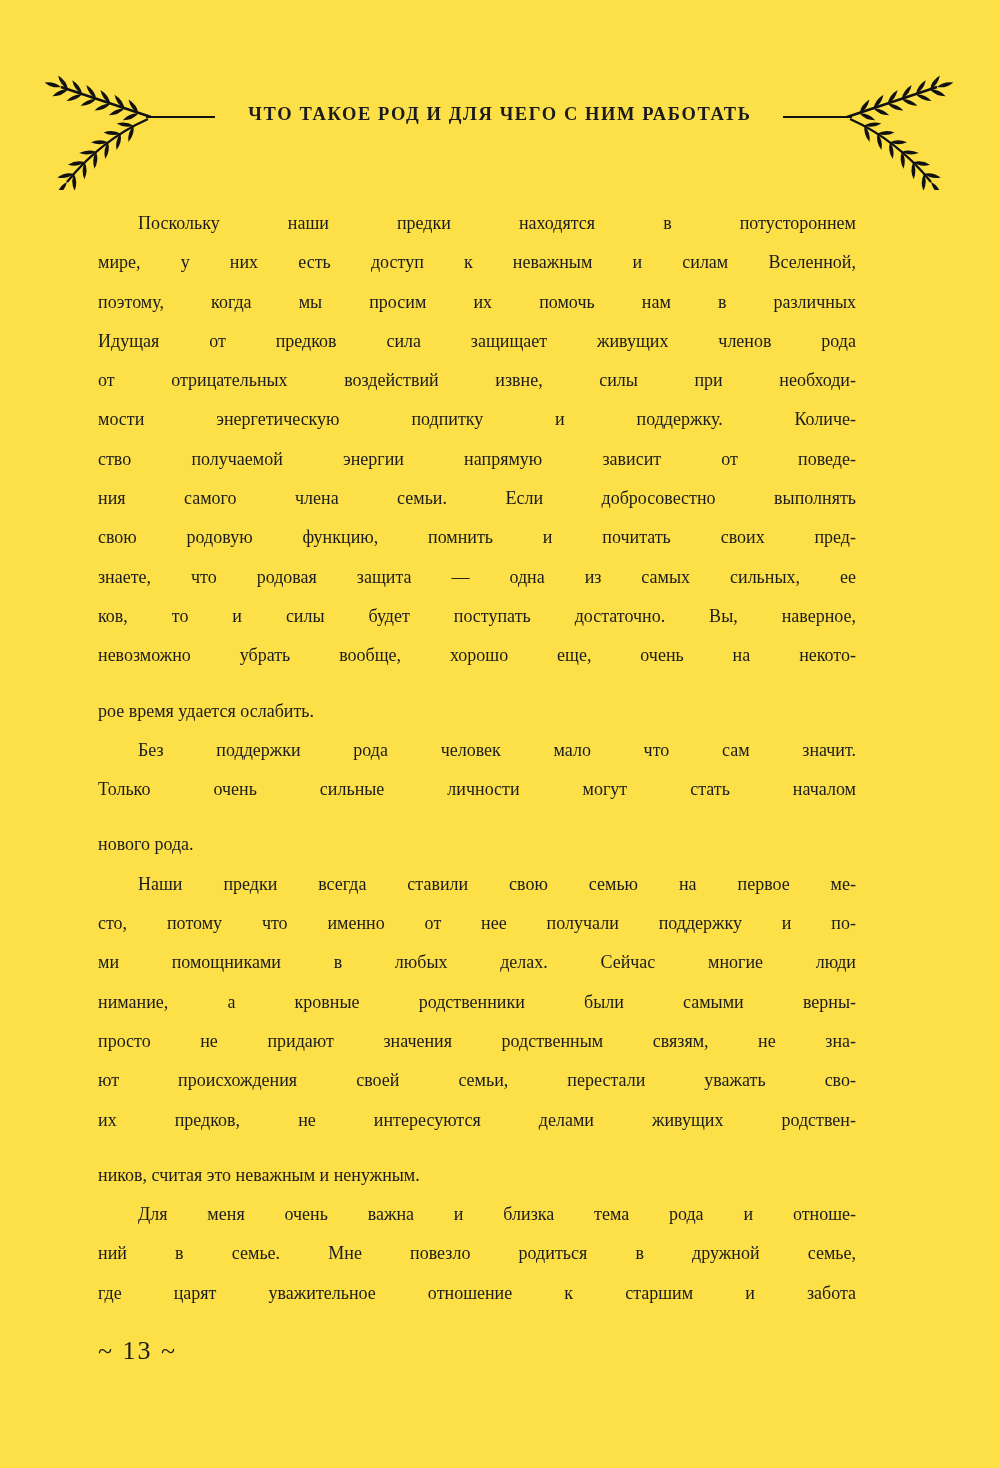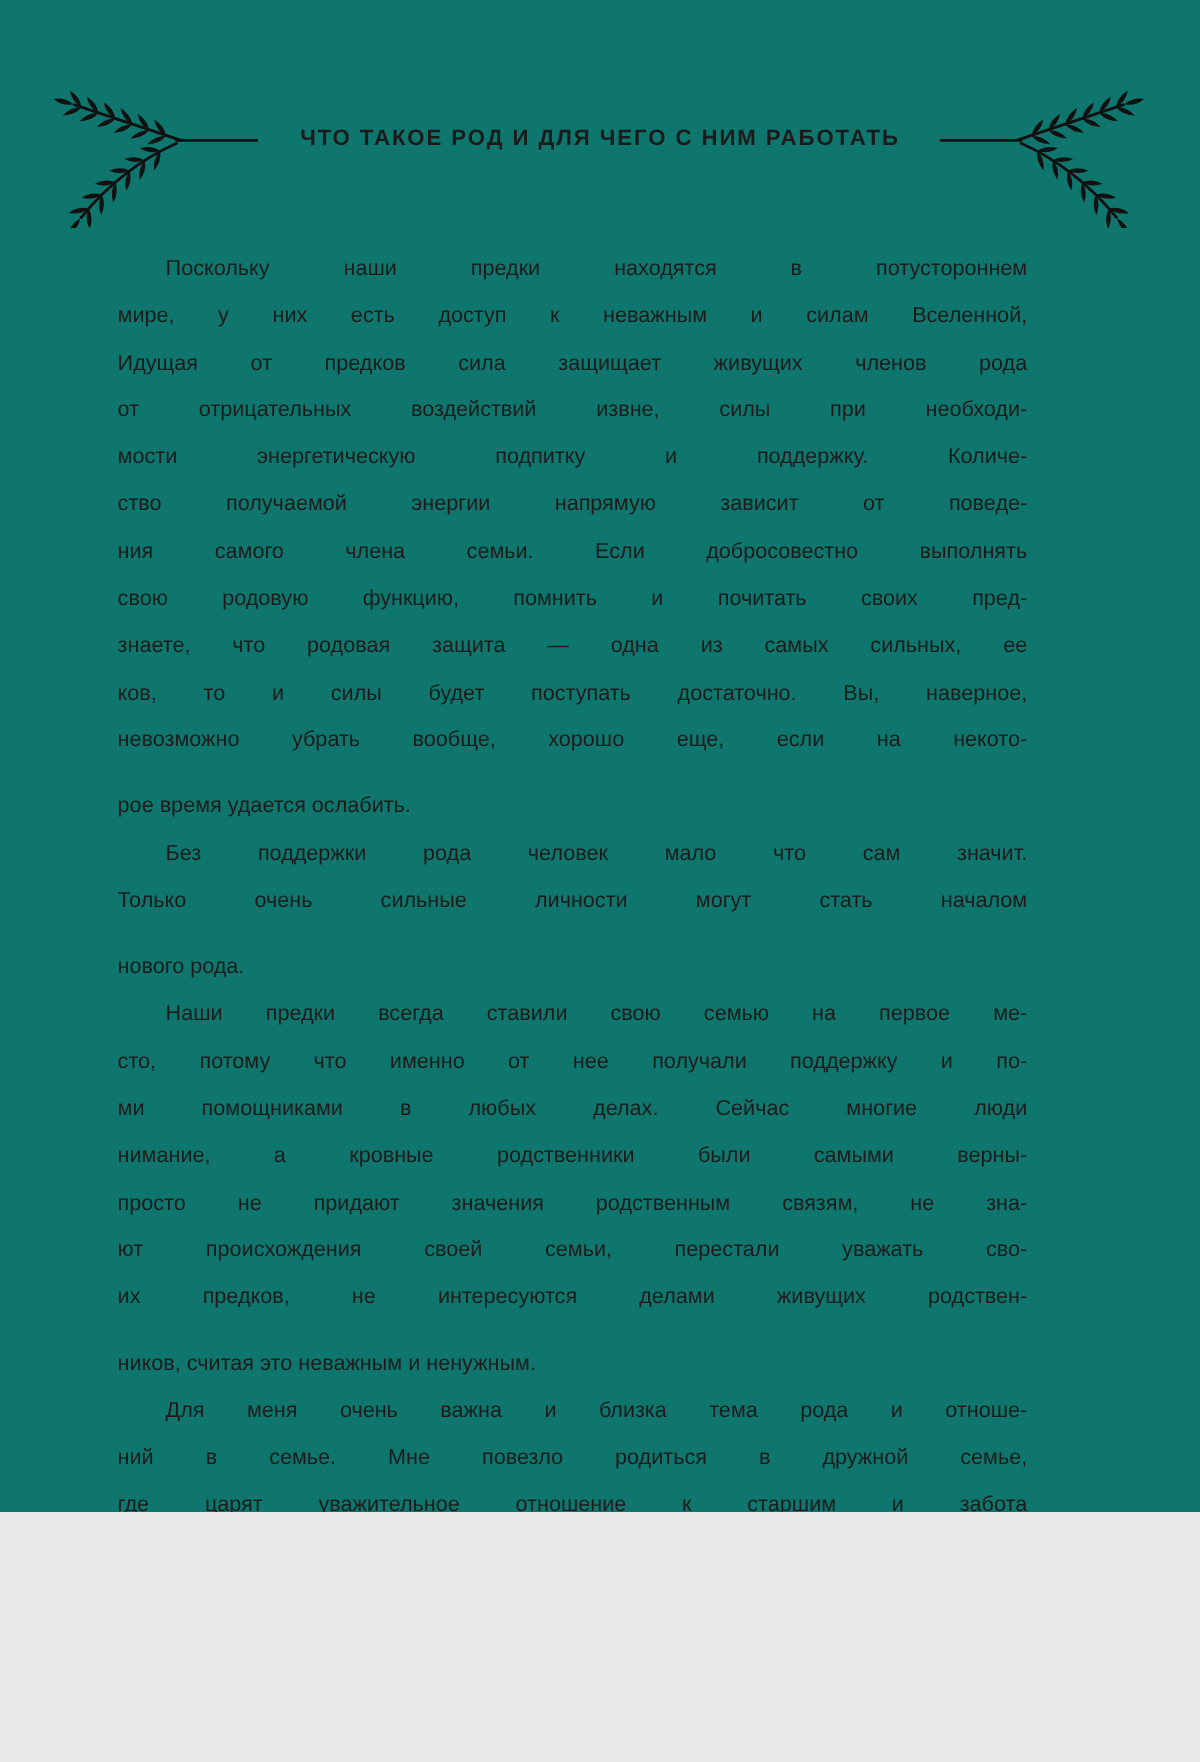--- a/index.html
+++ b/index.html
@@ -1,21 +1,21 @@
 <!DOCTYPE html>
 <html><head>
 <meta charset="utf-8">
 <style>
   html,body{margin:0;padding:0;background:#e9e9e9;}
   .page{
     position:relative;
-    width:1000px;height:1260px;
-    background:#0f766e;
+    width:1000px;height:1468px;
+    background:#fde047;
     margin:0 auto;
-    font-family:Liberation Sans, sans-serif;
+    font-family:Liberation Serif, serif;
     color:#1a1a1a;
     overflow:hidden;
   }
   
   .chapter-header{position:absolute;top:0;left:0;width:1000px;height:180px;}
   .orn{position:absolute;top:74px;width:172px;height:116px;}
   .orn-left{left:43px;}
   .orn-right{left:783px;transform:scaleX(-1);}
   .chapter-title{
     position:absolute;
@@ -131,29 +131,30 @@
         <use href="#leaf" transform="translate(30.9,99.8) rotate(171)"></use>
         <use href="#leaf" transform="translate(24,108) rotate(131)"></use>
       </g>
     </svg>
   </div>
 
   <div class="body-text">
 
     <div class="tl first">Поскольку наши предки находятся в потустороннем</div>
     <div class="tl">мире, у них есть доступ к неважным и силам Вселенной,</div>
+    <div class="tl">поэтому, когда мы просим их помочь нам в различных</div>
     <div class="tl">Идущая от предков сила защищает живущих членов рода</div>
     <div class="tl">от отрицательных воздействий извне, силы при необходи-</div>
     <div class="tl">мости энергетическую подпитку и поддержку. Количе-</div>
     <div class="tl">ство получаемой энергии напрямую зависит от поведе-</div>
     <div class="tl">ния самого члена семьи. Если добросовестно выполнять</div>
     <div class="tl">свою родовую функцию, помнить и почитать своих пред-</div>
     <div class="tl">знаете, что родовая защита — одна из самых сильных, ее</div>
     <div class="tl">ков, то и силы будет поступать достаточно. Вы, наверное,</div>
-    <div class="tl">невозможно убрать вообще, хорошо еще, если на некото-</div>
+    <div class="tl">невозможно убрать вообще, хорошо еще, очень на некото-</div>
     <div class="tl end">рое время удается ослабить.</div>
 
     <div class="tl first">Без поддержки рода человек мало что сам значит.</div>
     <div class="tl">Только очень сильные личности могут стать началом</div>
     <div class="tl end">нового рода.</div>
 
     <div class="tl first">Наши предки всегда ставили свою семью на первое ме-</div>
     <div class="tl">сто, потому что именно от нее получали поддержку и по-</div>
     <div class="tl">ми помощниками в любых делах. Сейчас многие люди</div>
     <div class="tl">нимание, а кровные родственники были самыми верны-</div>

